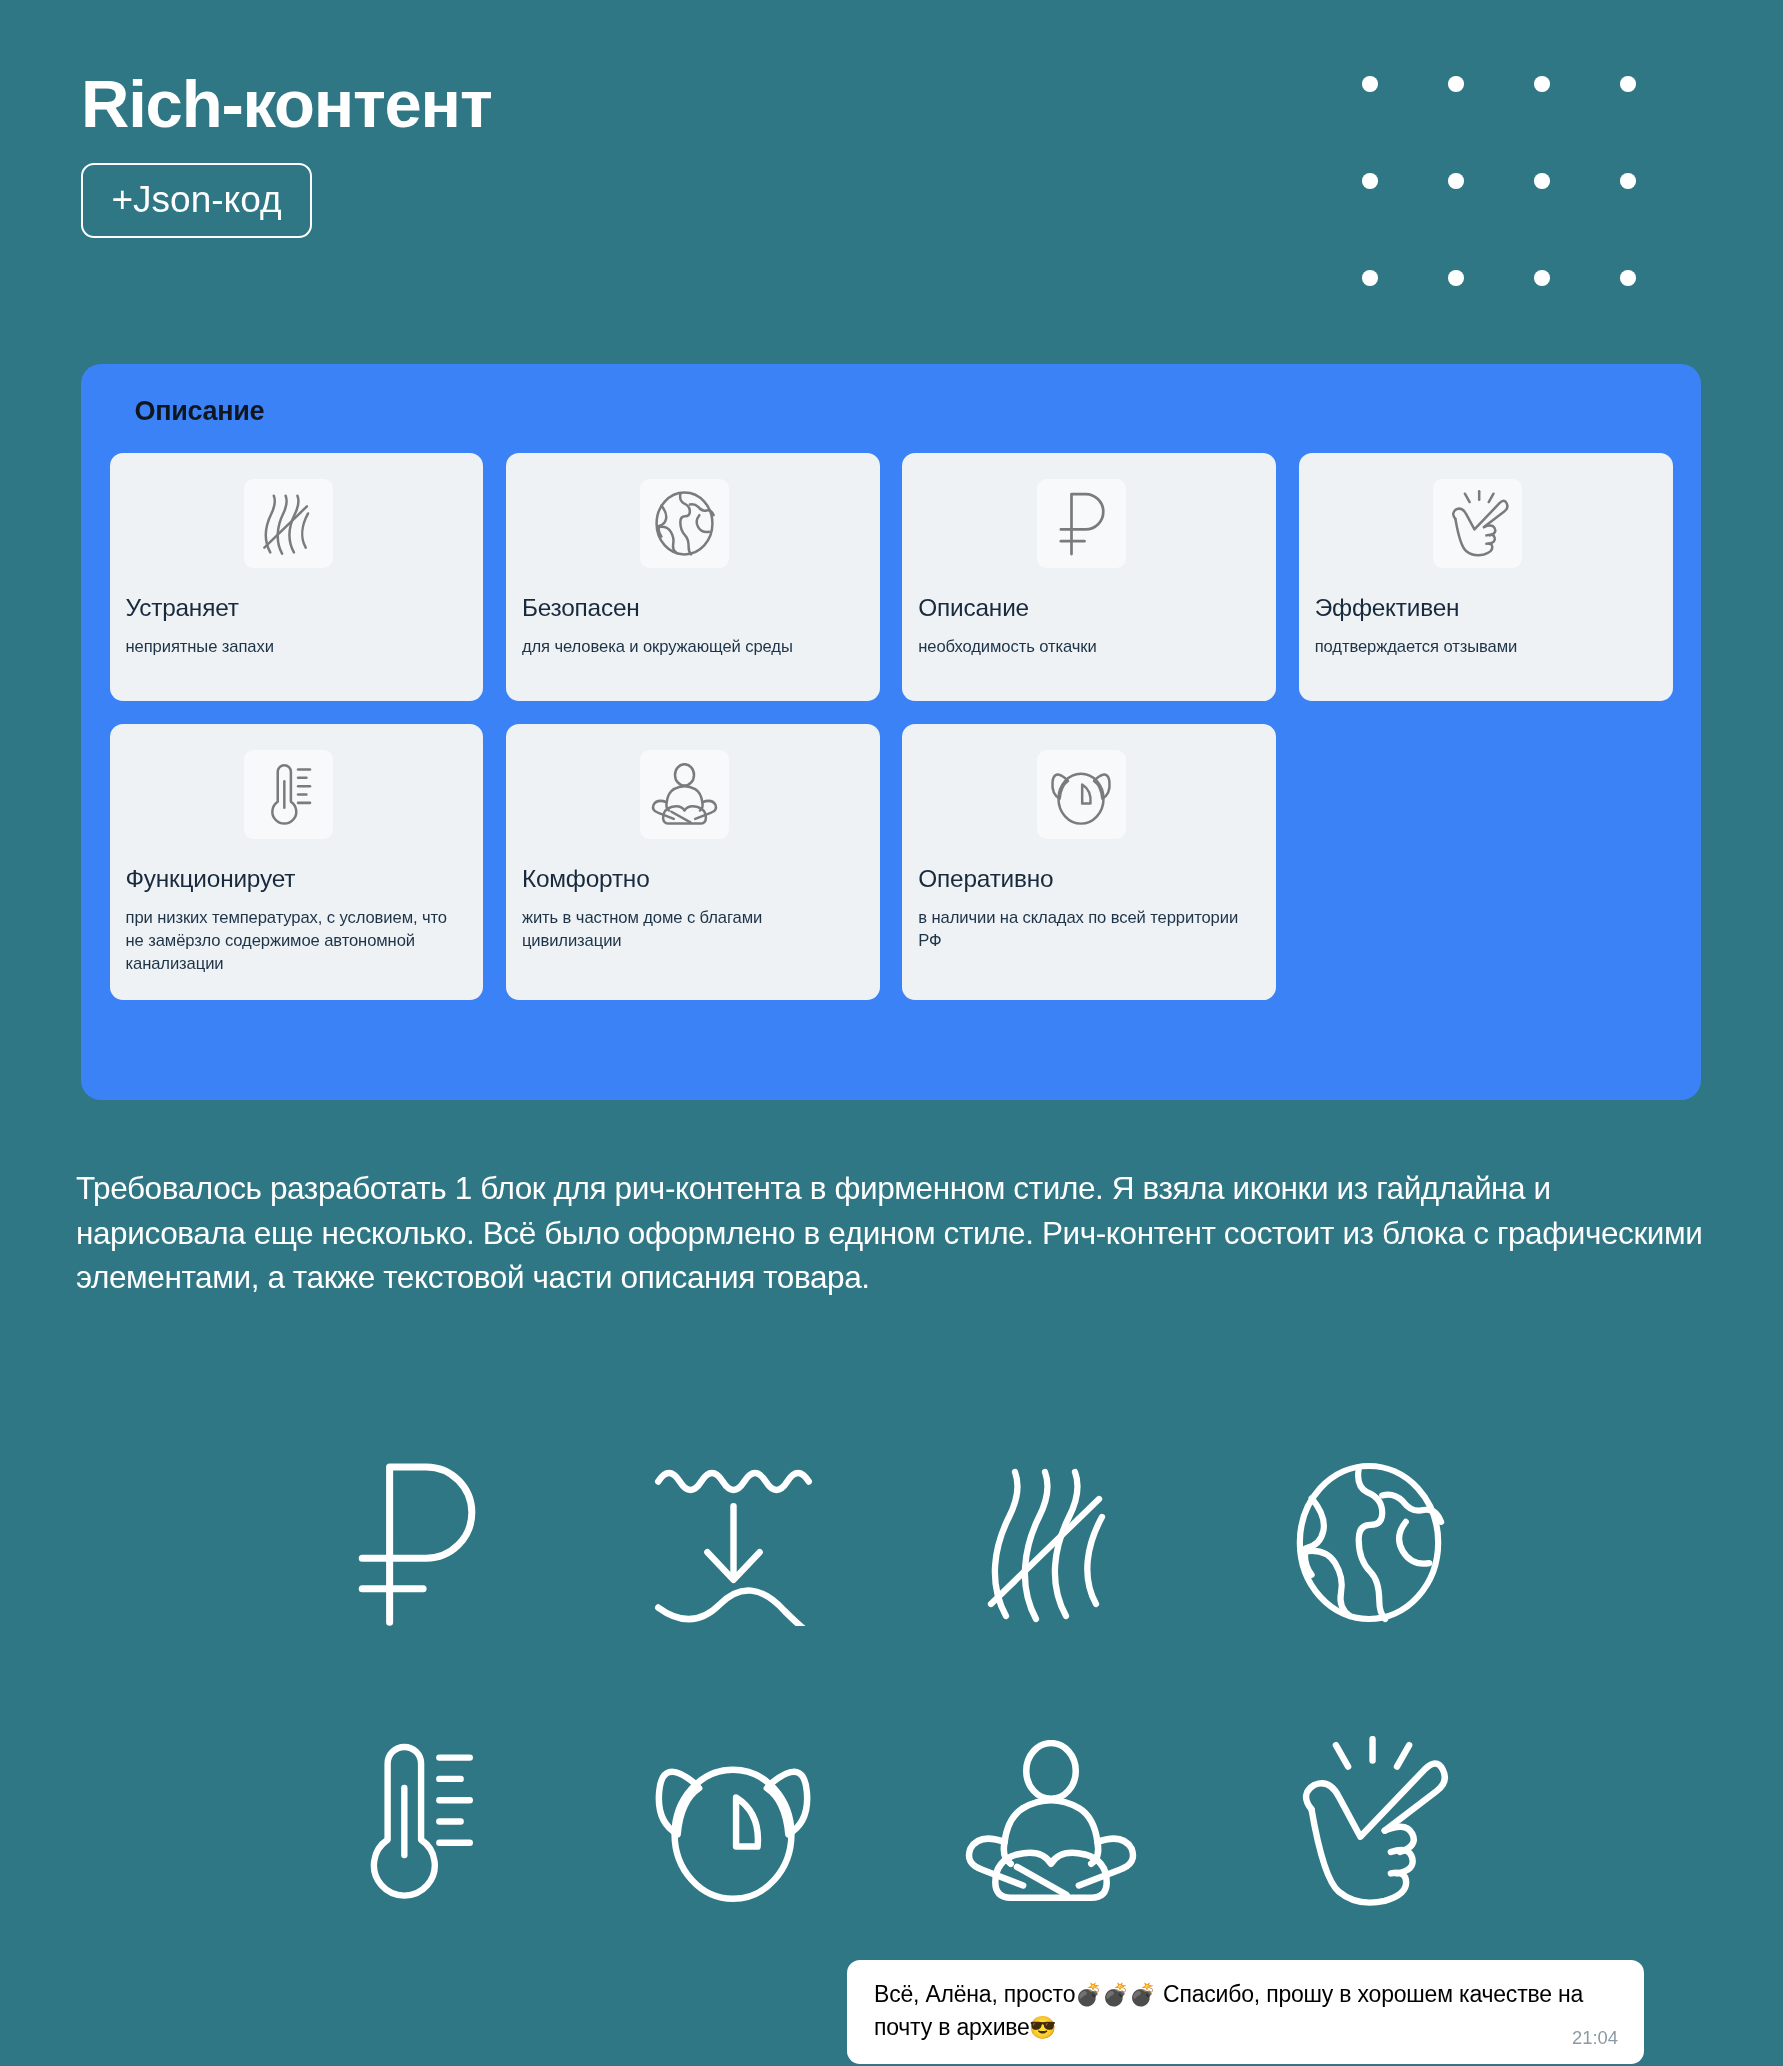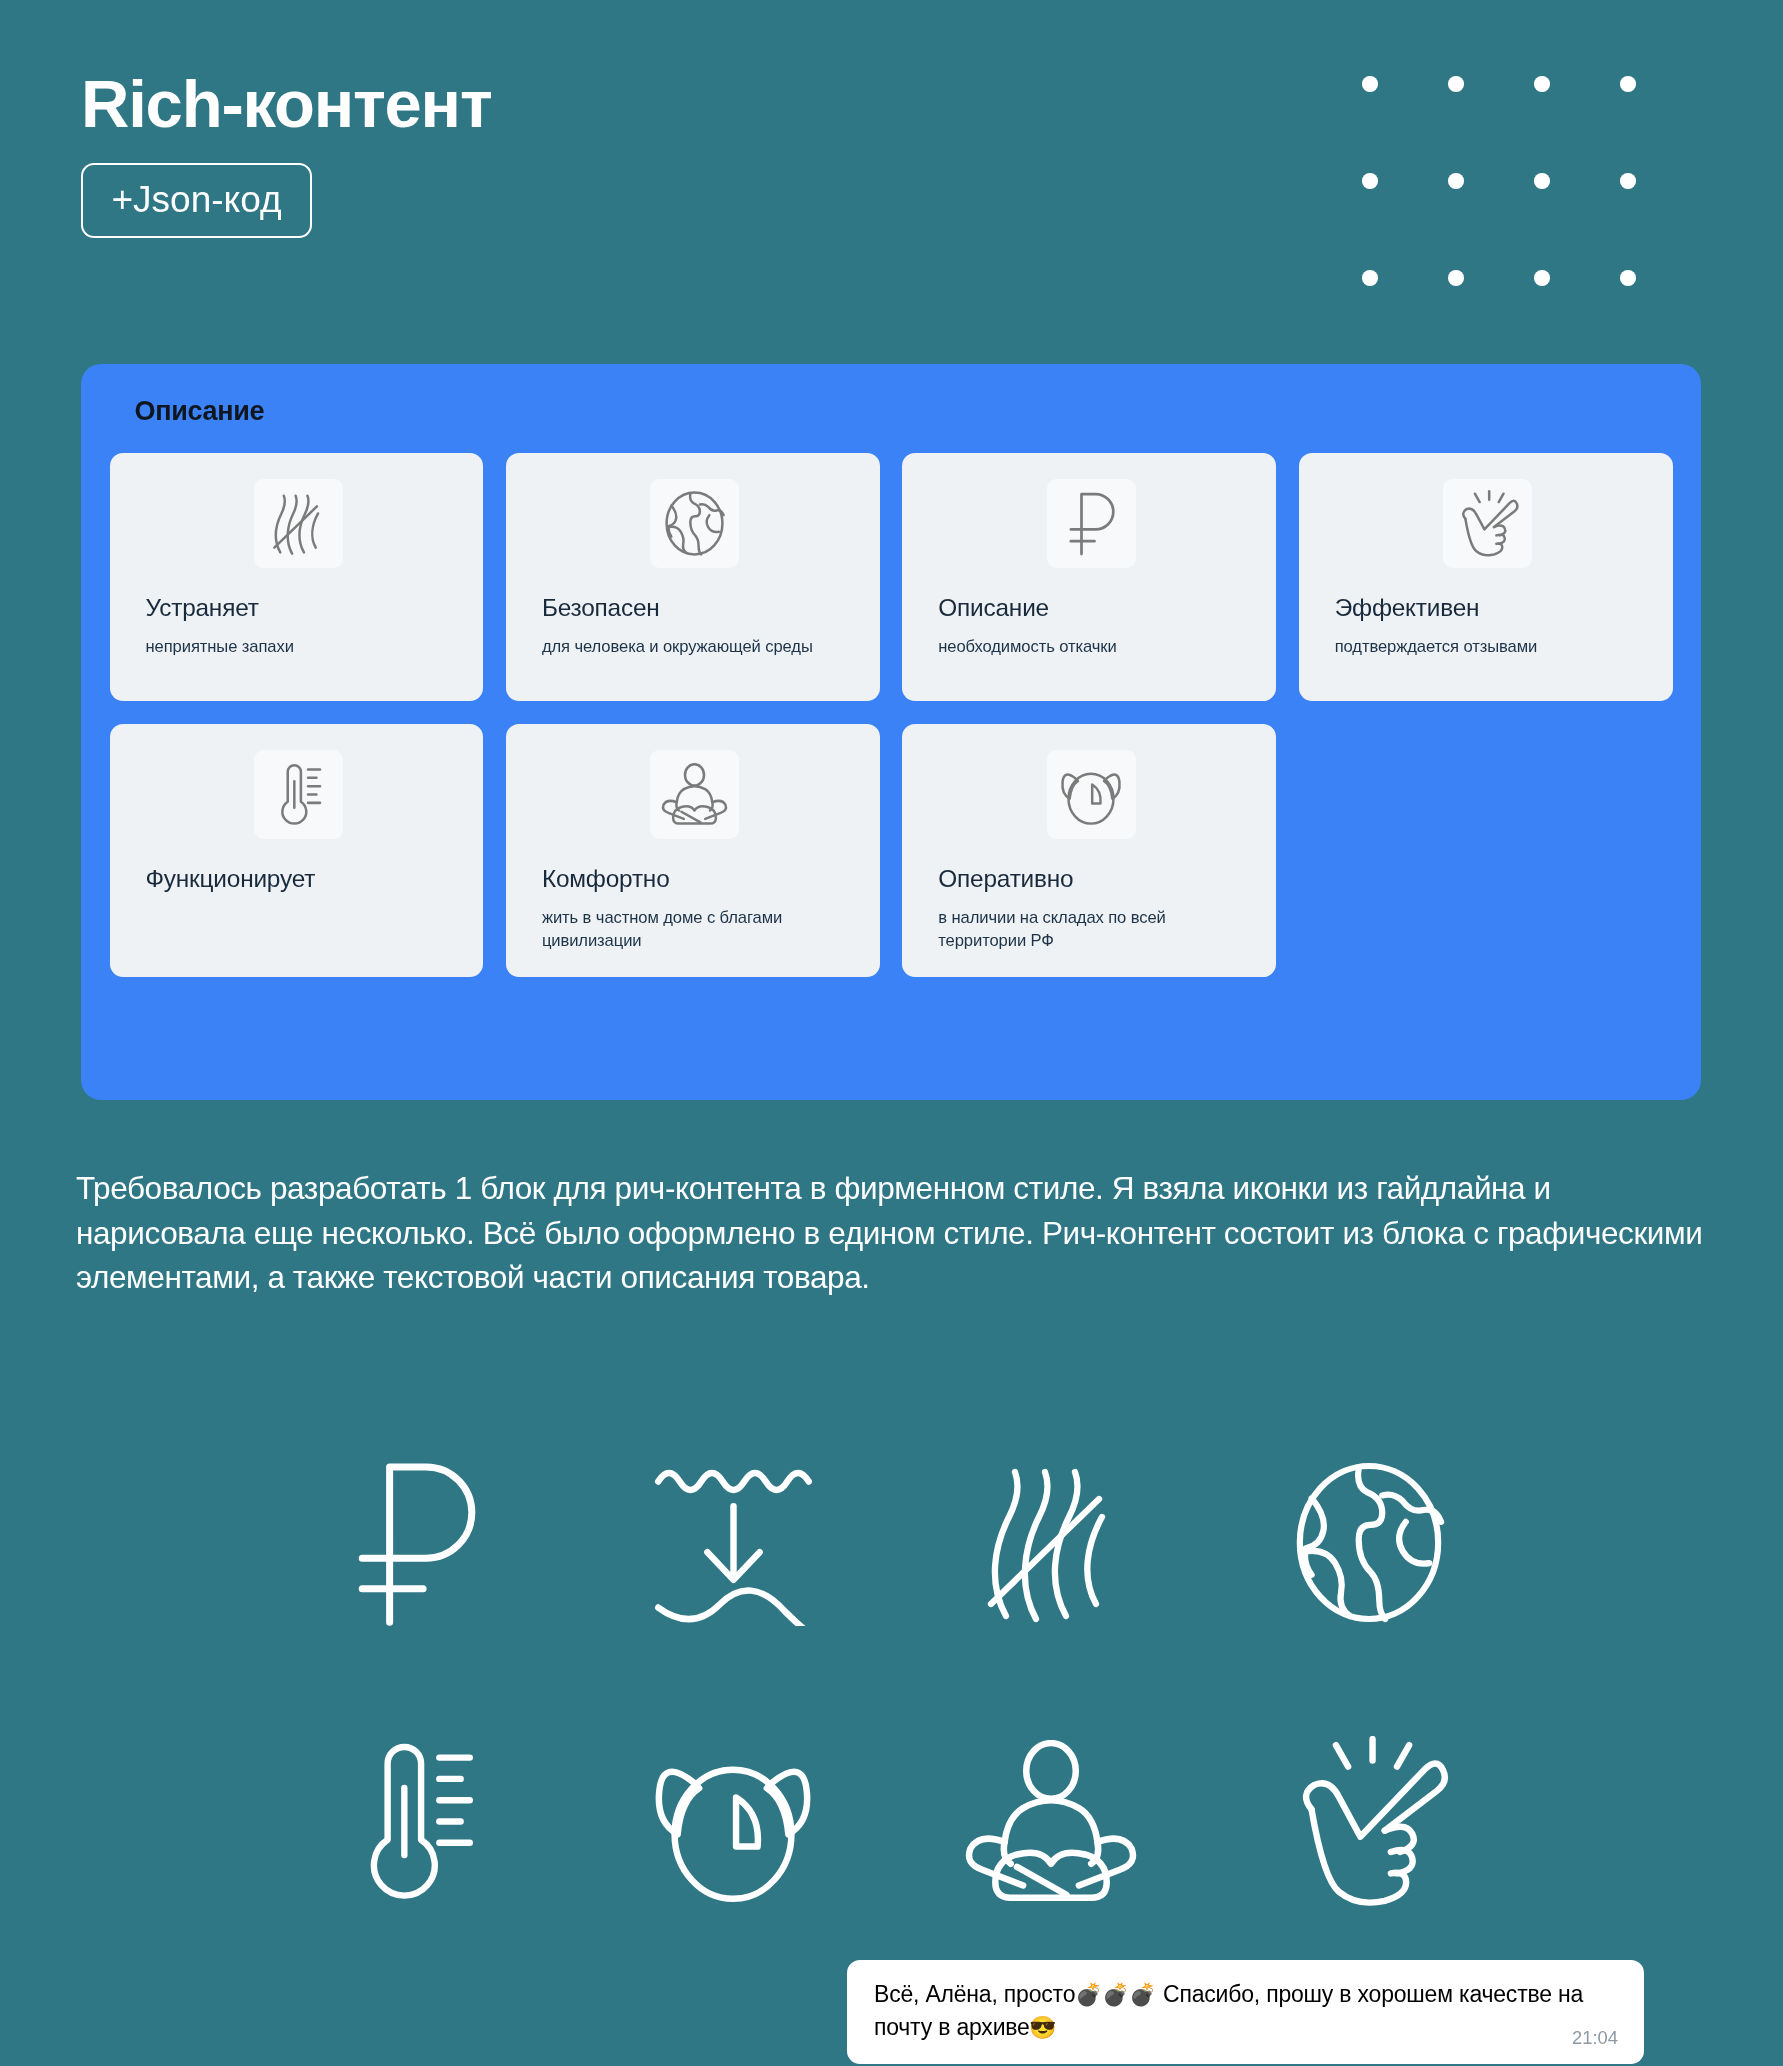--- a/index.html
+++ b/index.html
@@ -46,21 +46,21 @@
     letter-spacing: -0.3px; margin: 6px 0 0 25px;
   }
   .grid {
     margin-top: 26px;
     display: grid;
     grid-template-columns: repeat(4, 1fr);
     gap: 22.6px;
   }
   .feat {
     background: #eef2f5; border-radius: 13px;
-    padding: 20px 32px 24px 36px;
+    padding: 20px 32px 24px 16px;
     min-height: 248px;
   }
   .feat-icon {
     width: 89px; height: 89px;
     margin: 6px auto 0 auto;
     background: #f7f9fa; border-radius: 9.5px;
     display: flex; align-items: center; justify-content: center;
   }
   .feat-icon svg { display: block; }
   .feat-title {
@@ -205,20 +205,21 @@
           <path d="M28 68 L28 18 a11 11 0 0 1 22 0 L50 68 a20 20 0 1 1 -22 0 Z"></path>
           <path d="M39 34 L39 78"></path>
           <path d="M62 14 L82 14"></path>
             <path d="M62 28 L76 28"></path>
           <path d="M62 42 L82 42"></path>
             <path d="M62 56 L76 56"></path>
           <path d="M62 70 L82 70"></path>
         </svg>
       </div>
       <div class="feat-title">Функционирует</div>
+      <div class="feat-sub">при низких температурах, с условием, что не замёрзло содержимое автономной канализации</div>
     </div>
 
     <div class="feat">
       <div class="feat-icon">
         <svg width="67" height="63" viewBox="0 0 112 106" fill="none" stroke="#7b7b7b" stroke-width="4.2" stroke-linecap="round" stroke-linejoin="round">
           <ellipse cx="56" cy="20" rx="16" ry="18"></ellipse>
           <path d="M38 44 q18 -10 36 0 q10 6 12 22 q2 10 -4 14"></path>
           <path d="M38 44 q-10 6 -12 22 q-2 10 4 14"></path>
           <path d="M26 66 q-16 -6 -22 4 q-4 10 8 14 l26 10"></path>
           <path d="M86 66 q16 -6 22 4 q4 10 -8 14 l-26 10"></path>

